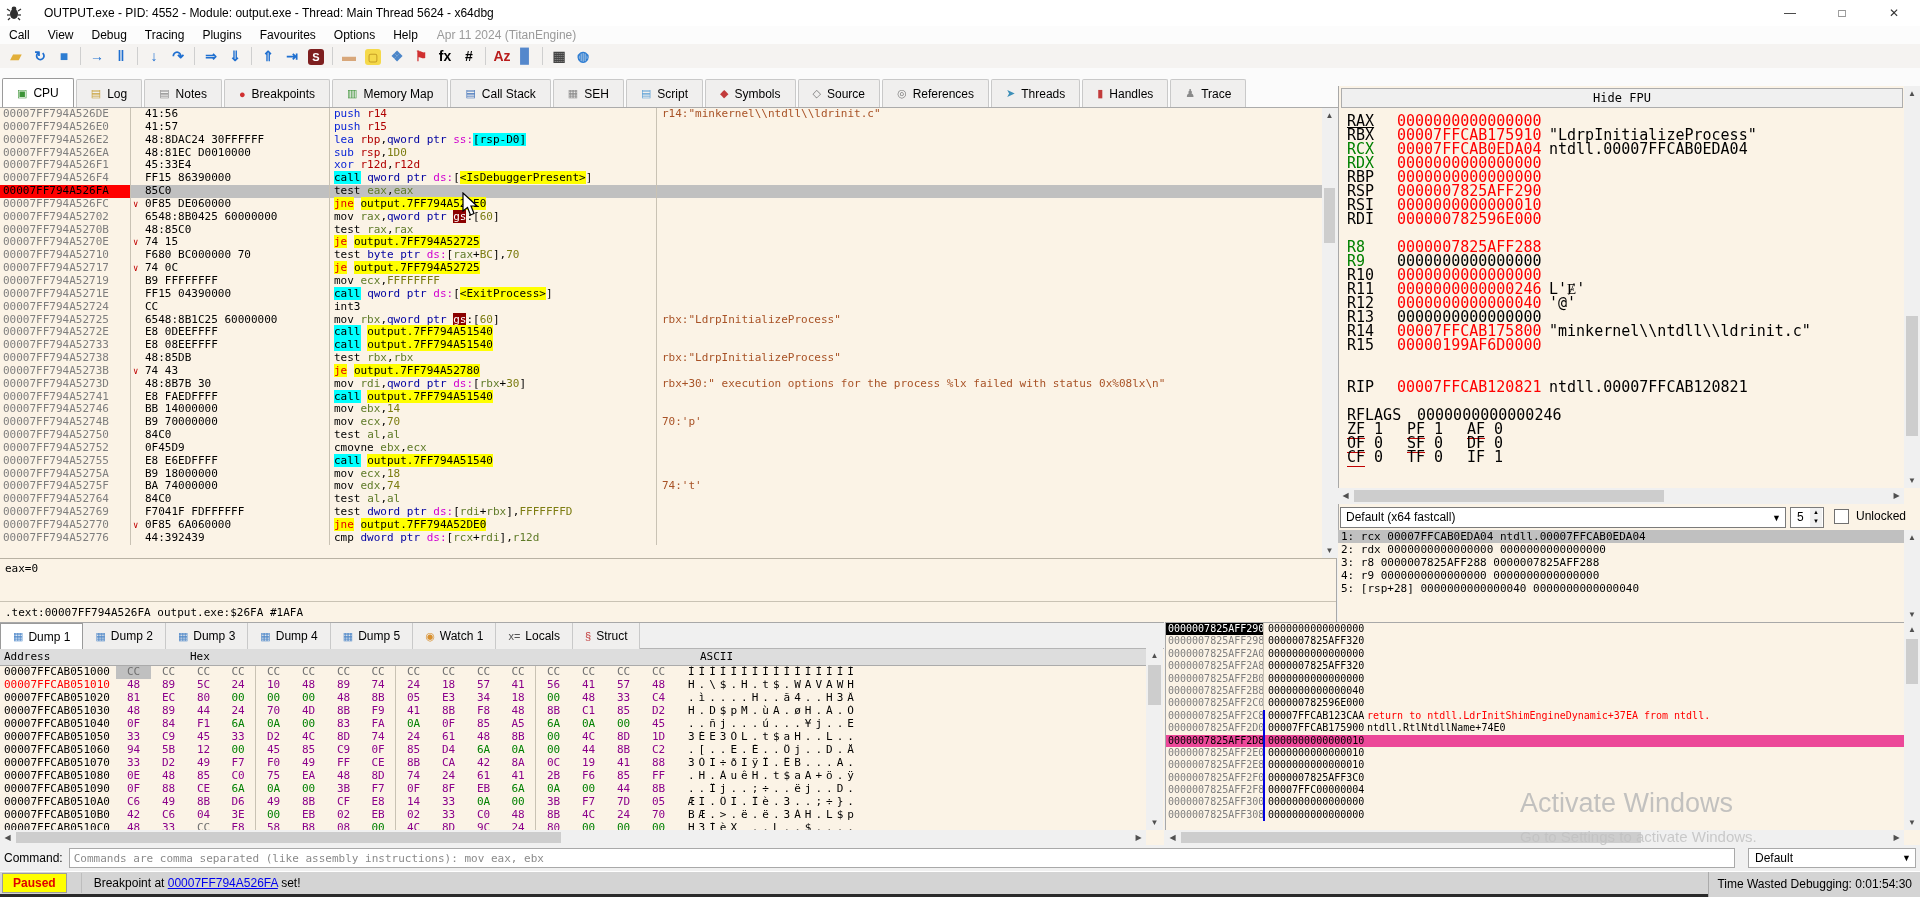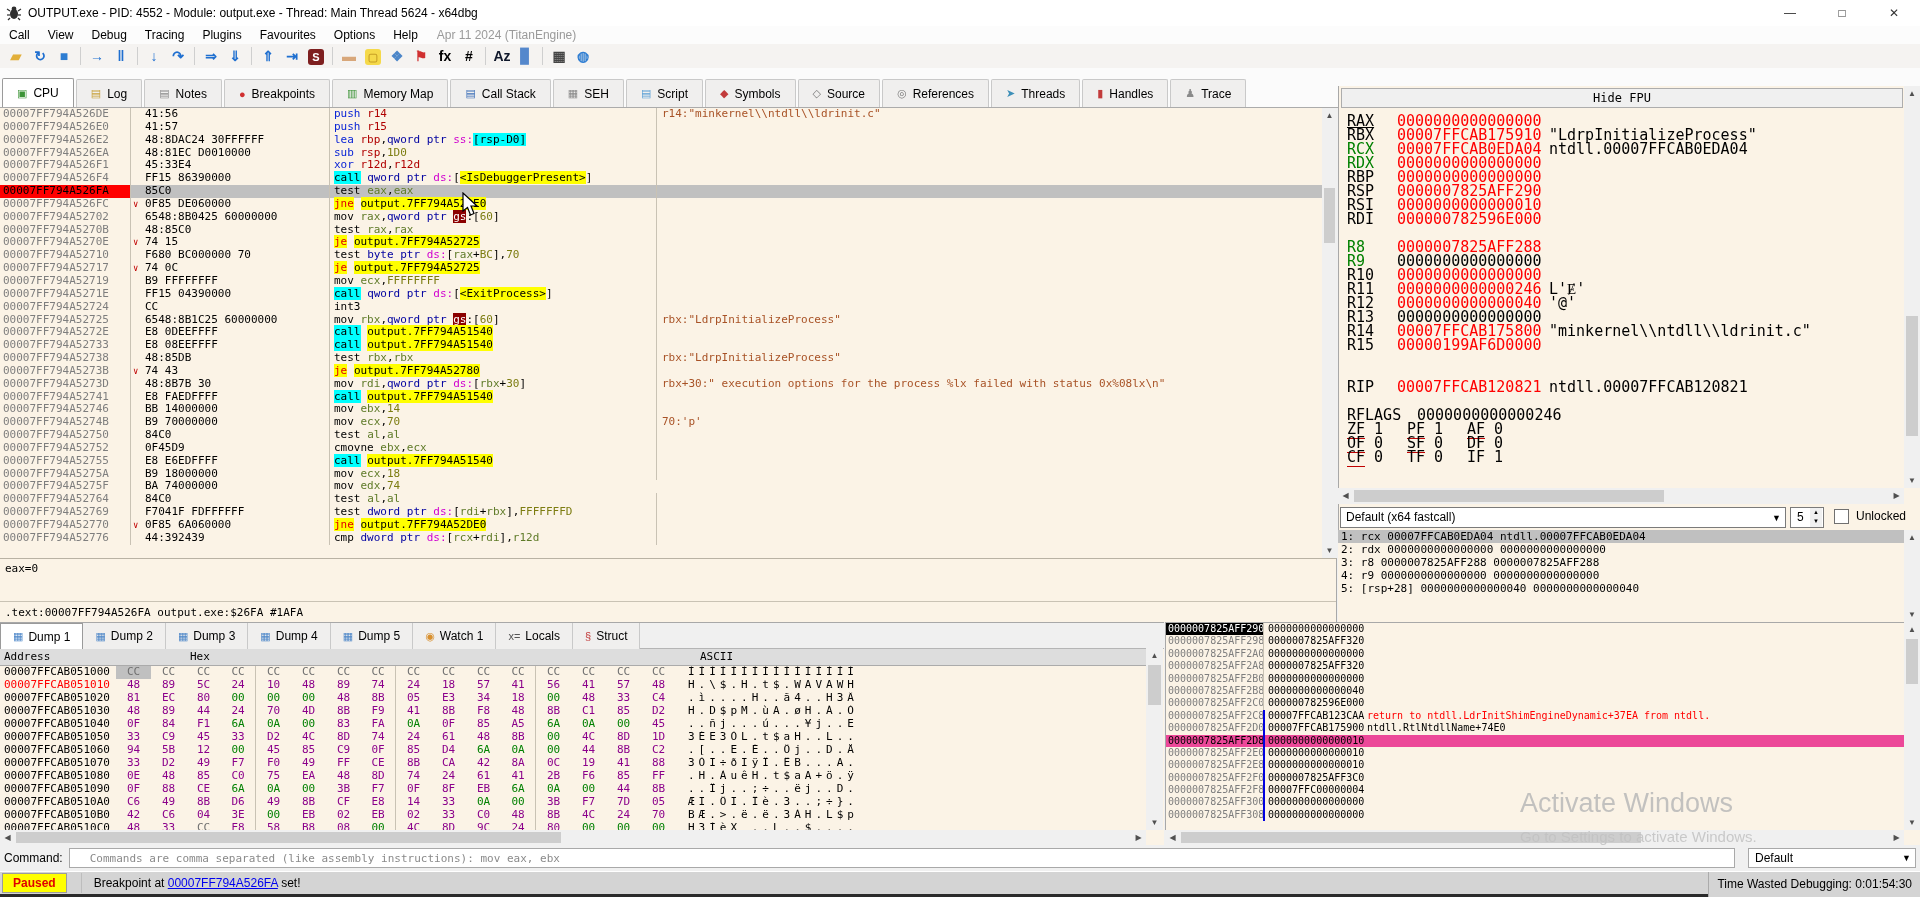--- a/index.html
+++ b/index.html
@@ -3,21 +3,21 @@
 <meta charset="utf-8">
 <style>
   *{box-sizing:border-box;margin:0;padding:0}
   html,body{background:#888}
   #app{position:relative;width:1920px;height:897px;background:#F0F0F0;overflow:hidden;
        font-family:"Liberation Sans",sans-serif;color:#000}
   .mono{font-family:"DejaVu Sans Mono",monospace}
 
   
   #titlebar{position:absolute;left:0;top:0;width:1920px;height:26px;background:#FFFFFF;display:flex;align-items:center}
-  #titlebar .title{font-size:12px;margin-left:6px}
+  #titlebar .title{font-size:12px;margin-left:22px}
   .winbtns{position:absolute;right:0;top:0;height:26px;display:flex}
   .winbtn{width:52px;height:26px;text-align:center;line-height:26px;font-size:12px;color:#333}
 
   
   #menubar{position:absolute;left:0;top:26px;width:1920px;height:18px;background:#FCFCFC;display:flex;align-items:center;font-size:12px}
   .menu-item{padding:0 9px;height:18px;line-height:18px}
   #build-info{color:#9A9A9A;margin-left:10px}
 
   
   #toolbar{position:absolute;left:0;top:44px;width:1920px;height:24px;background:#F5F3F1;display:flex;align-items:center;padding-left:4px}
@@ -116,21 +116,21 @@
   .srow .sv.vb{border-left:2px solid #0000E0;padding-left:3px}
   .srow .sc{flex:1;padding-left:4px;overflow:hidden}
   .srow .sc.r{color:#FF0000}
   #stack-vscroll{left:1904px;top:622px;width:16px;height:208px}
   #stack-hscroll{left:1165px;top:830px;width:739px;height:15px}
 
   
   #cmdbar{position:absolute;left:0;top:845px;width:1920px;height:26px;background:#F0F0F0;display:flex;align-items:center}
   #cmd-label{font-size:12px;margin:0 6px 0 4px}
   #cmd-input{width:1666px;height:20px;border:1px solid #A9A9A9;background:#FFF;font-size:11px;
-             font-family:"DejaVu Sans Mono",monospace;padding-left:20px;color:#333}
+             font-family:"DejaVu Sans Mono",monospace;padding-left:4px;color:#333}
   #cmd-input::placeholder{color:#8A8A8A}
   #cmd-select{position:absolute;right:4px;top:3px;width:168px;height:20px;background:#FFF;border:1px solid #A9A9A9;font-size:12px;line-height:18px;padding-left:6px}
   #cmd-select .arr{position:absolute;right:4px;font-size:9px}
 
   
   #statusbar{position:absolute;left:0;top:871px;width:1920px;height:26px;background:#D4D4D4;border-top:1px solid #FFF;border-bottom:3px solid #2A2A2A;display:flex;align-items:center;font-size:12px}
   #status-state{background:#FFFF00;color:#E00000;font-weight:bold;border:1px solid #9C9C9C;height:20px;line-height:18px;padding:0 10px;margin-left:2px}
   #status-msg{margin-left:14px;border-left:1px solid #BDBDBD;padding-left:12px;height:20px;line-height:20px}
   #status-link{color:#0000EE;text-decoration:underline}
   #status-right{position:absolute;right:0;top:0;height:25px;line-height:24px;border-left:1px solid #ABABAB;padding:0 8px;background:#D4D4D4}
@@ -192,21 +192,21 @@
       <span class="tbi" style="color: rgb(31, 111, 208);">⇥</span>
       <span class="tbi"><span class="badge" style="background: rgb(126, 31, 31); color: rgb(255, 255, 255);">S</span></span>
       <span class="tbsep"></span>
       <span class="tbi" style="color: rgb(216, 167, 122);">▬</span>
       <span class="tbi"><span class="badge" style="background: rgb(245, 217, 74); color: rgb(201, 162, 39);">▢</span></span>
       <span class="tbi" style="color: rgb(76, 134, 200);">❖</span>
       <span class="tbi" style="color: rgb(208, 48, 48);">⚑</span>
       <span class="tbi" style="color: rgb(0, 0, 0);">fx</span>
       <span class="tbi" style="color: rgb(0, 0, 0);">#</span>
       <span class="tbsep"></span>
-      <span class="tbi" style="color: #0f172a;">Az</span>
+      <span class="tbi" style="color: #b91c1c;">Az</span>
       <span class="tbi" style="color: rgb(85, 136, 204);">▊</span>
       <span class="tbsep"></span>
       <span class="tbi" style="color: rgb(68, 68, 68);">▦</span>
       <span class="tbi" style="color: rgb(46, 125, 210);">◍</span>
     </div>
 
   <div id="tabstrip">
       <div id="tabs">
         <div class="vtab active">
           <span class="ic" style="color: rgb(60, 148, 55);">▣</span>
@@ -290,21 +290,21 @@
       <div class="drow mono"><div class="addr">00007FF794A52738</div><div class="bytes"><span class="jarr"></span>48:85DB</div><div class="instr"><span class="tk-p">test </span><span class="tk-g">rbx</span><span class="tk-p">,</span><span class="tk-g">rbx</span></div><div class="cmt">rbx:"LdrpInitializeProcess"</div></div>
       <div class="drow mono"><div class="addr">00007FF794A5273B</div><div class="bytes"><span class="jarr">∨</span>74 43</div><div class="instr"><span class="tk-J">je</span><span class="tk-p"> </span><span class="tk-Y">output.7FF794A52780</span></div><div class="cmt"></div></div>
       <div class="drow mono"><div class="addr">00007FF794A5273D</div><div class="bytes"><span class="jarr"></span>48:8B7B 30</div><div class="instr"><span class="tk-p">mov </span><span class="tk-g">rdi</span><span class="tk-p">,</span><span class="tk-t">qword ptr </span><span class="tk-s">ds:</span><span class="tk-p">[</span><span class="tk-g">rbx</span><span class="tk-p">+</span><span class="tk-n">30</span><span class="tk-p">]</span></div><div class="cmt">rbx+30:" execution options for the process %lx failed with status 0x%08lx\n"</div></div>
       <div class="drow mono"><div class="addr">00007FF794A52741</div><div class="bytes"><span class="jarr"></span>E8 FAEDFFFF</div><div class="instr"><span class="tk-C">call</span><span class="tk-p"> </span><span class="tk-Y">output.7FF794A51540</span></div><div class="cmt"></div></div>
       <div class="drow mono"><div class="addr">00007FF794A52746</div><div class="bytes"><span class="jarr"></span>BB 14000000</div><div class="instr"><span class="tk-p">mov </span><span class="tk-g">ebx</span><span class="tk-p">,</span><span class="tk-n">14</span></div><div class="cmt"></div></div>
       <div class="drow mono"><div class="addr">00007FF794A5274B</div><div class="bytes"><span class="jarr"></span>B9 70000000</div><div class="instr"><span class="tk-p">mov </span><span class="tk-g">ecx</span><span class="tk-p">,</span><span class="tk-n">70</span></div><div class="cmt">70:'p'</div></div>
       <div class="drow mono"><div class="addr">00007FF794A52750</div><div class="bytes"><span class="jarr"></span>84C0</div><div class="instr"><span class="tk-p">test </span><span class="tk-g">al</span><span class="tk-p">,</span><span class="tk-g">al</span></div><div class="cmt"></div></div>
       <div class="drow mono"><div class="addr">00007FF794A52752</div><div class="bytes"><span class="jarr"></span>0F45D9</div><div class="instr"><span class="tk-p">cmovne </span><span class="tk-g">ebx</span><span class="tk-p">,</span><span class="tk-g">ecx</span></div><div class="cmt"></div></div>
       <div class="drow mono"><div class="addr">00007FF794A52755</div><div class="bytes"><span class="jarr"></span>E8 E6EDFFFF</div><div class="instr"><span class="tk-C">call</span><span class="tk-p"> </span><span class="tk-Y">output.7FF794A51540</span></div><div class="cmt"></div></div>
       <div class="drow mono"><div class="addr">00007FF794A5275A</div><div class="bytes"><span class="jarr"></span>B9 18000000</div><div class="instr"><span class="tk-p">mov </span><span class="tk-g">ecx</span><span class="tk-p">,</span><span class="tk-n">18</span></div><div class="cmt"></div></div>
-      <div class="drow mono"><div class="addr">00007FF794A5275F</div><div class="bytes"><span class="jarr"></span>BA 74000000</div><div class="instr"><span class="tk-p">mov </span><span class="tk-g">edx</span><span class="tk-p">,</span><span class="tk-n">74</span></div></div>
+      <div class="drow mono"><div class="addr">00007FF794A5275F</div><div class="bytes"><span class="jarr"></span>BA 74000000</div><div class="instr"><span class="tk-p">mov </span><span class="tk-g">edx</span><span class="tk-p">,</span><span class="tk-n">74</span></div><div class="cmt">74:'t'</div></div>
       <div class="drow mono"><div class="addr">00007FF794A52764</div><div class="bytes"><span class="jarr"></span>84C0</div><div class="instr"><span class="tk-p">test </span><span class="tk-g">al</span><span class="tk-p">,</span><span class="tk-g">al</span></div><div class="cmt"></div></div>
       <div class="drow mono"><div class="addr">00007FF794A52769</div><div class="bytes"><span class="jarr"></span>F7041F FDFFFFFF</div><div class="instr"><span class="tk-p">test </span><span class="tk-t">dword ptr </span><span class="tk-s">ds:</span><span class="tk-p">[</span><span class="tk-g">rdi</span><span class="tk-p">+</span><span class="tk-g">rbx</span><span class="tk-p">]</span><span class="tk-p">,</span><span class="tk-n">FFFFFFFD</span></div><div class="cmt"></div></div>
       <div class="drow mono"><div class="addr">00007FF794A52770</div><div class="bytes"><span class="jarr">∨</span>0F85 6A060000</div><div class="instr"><span class="tk-J">jne</span><span class="tk-p"> </span><span class="tk-Y">output.7FF794A52DE0</span></div><div class="cmt"></div></div>
       <div class="drow mono"><div class="addr">00007FF794A52776</div><div class="bytes"><span class="jarr"></span>44:392439</div><div class="instr"><span class="tk-p">cmp </span><span class="tk-t">dword ptr </span><span class="tk-s">ds:</span><span class="tk-p">[</span><span class="tk-g">rcx</span><span class="tk-p">+</span><span class="tk-g">rdi</span><span class="tk-p">]</span><span class="tk-p">,</span><span class="tk-g">r12d</span></div><div class="cmt"></div></div>
     </div>
   <div class="sbv" style="left:1322px;top:108px;width:15px;height:450px">
     <div class="sbb" style="left:0;top:0;width:15px;height:15px;line-height:15px">▲</div>
     <div class="sbt" style="left:2px;top:80px;width:11px;height:55px"></div>
     <div class="sbb" style="left:0;bottom:0;width:15px;height:15px;line-height:15px">▼</div>
   </div>

